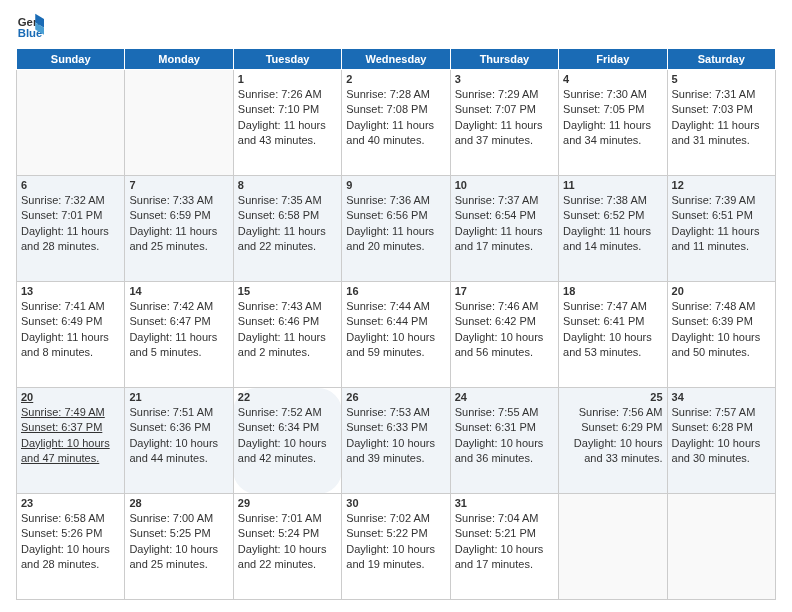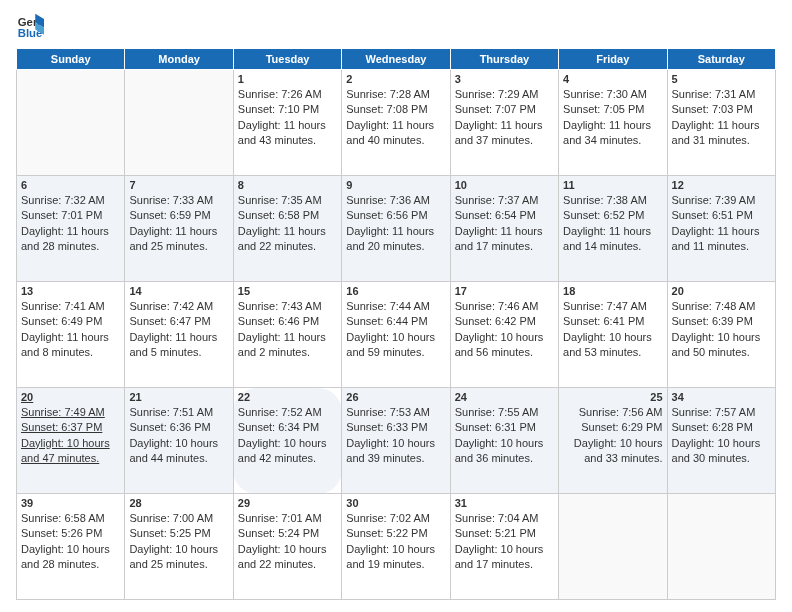--- a/index.html
+++ b/index.html
@@ -232,21 +232,21 @@
             <span class="day-number">25</span>
             <div class="day-info">Sunrise: 7:56 AM<br>Sunset: 6:29 PM<br>Daylight: 10 hours and 33 minutes.</div>
           </td>
           <td style="background: rgb(240, 244, 248);">
             <span class="day-number">34</span>
             <div class="day-info">Sunrise: 7:57 AM<br>Sunset: 6:28 PM<br>Daylight: 10 hours and 30 minutes.</div>
           </td>
         </tr>
         <tr>
           <td>
-            <span class="day-number">39</span>
+            <span class="day-number">23</span>
             <div class="day-info">Sunrise: 6:58 AM<br>Sunset: 5:26 PM<br>Daylight: 10 hours and 28 minutes.</div>
           </td>
           <td>
             <span class="day-number">28</span>
             <div class="day-info">Sunrise: 7:00 AM<br>Sunset: 5:25 PM<br>Daylight: 10 hours and 25 minutes.</div>
           </td>
           <td>
             <span class="day-number">29</span>
             <div class="day-info">Sunrise: 7:01 AM<br>Sunset: 5:24 PM<br>Daylight: 10 hours and 22 minutes.</div>
           </td>

